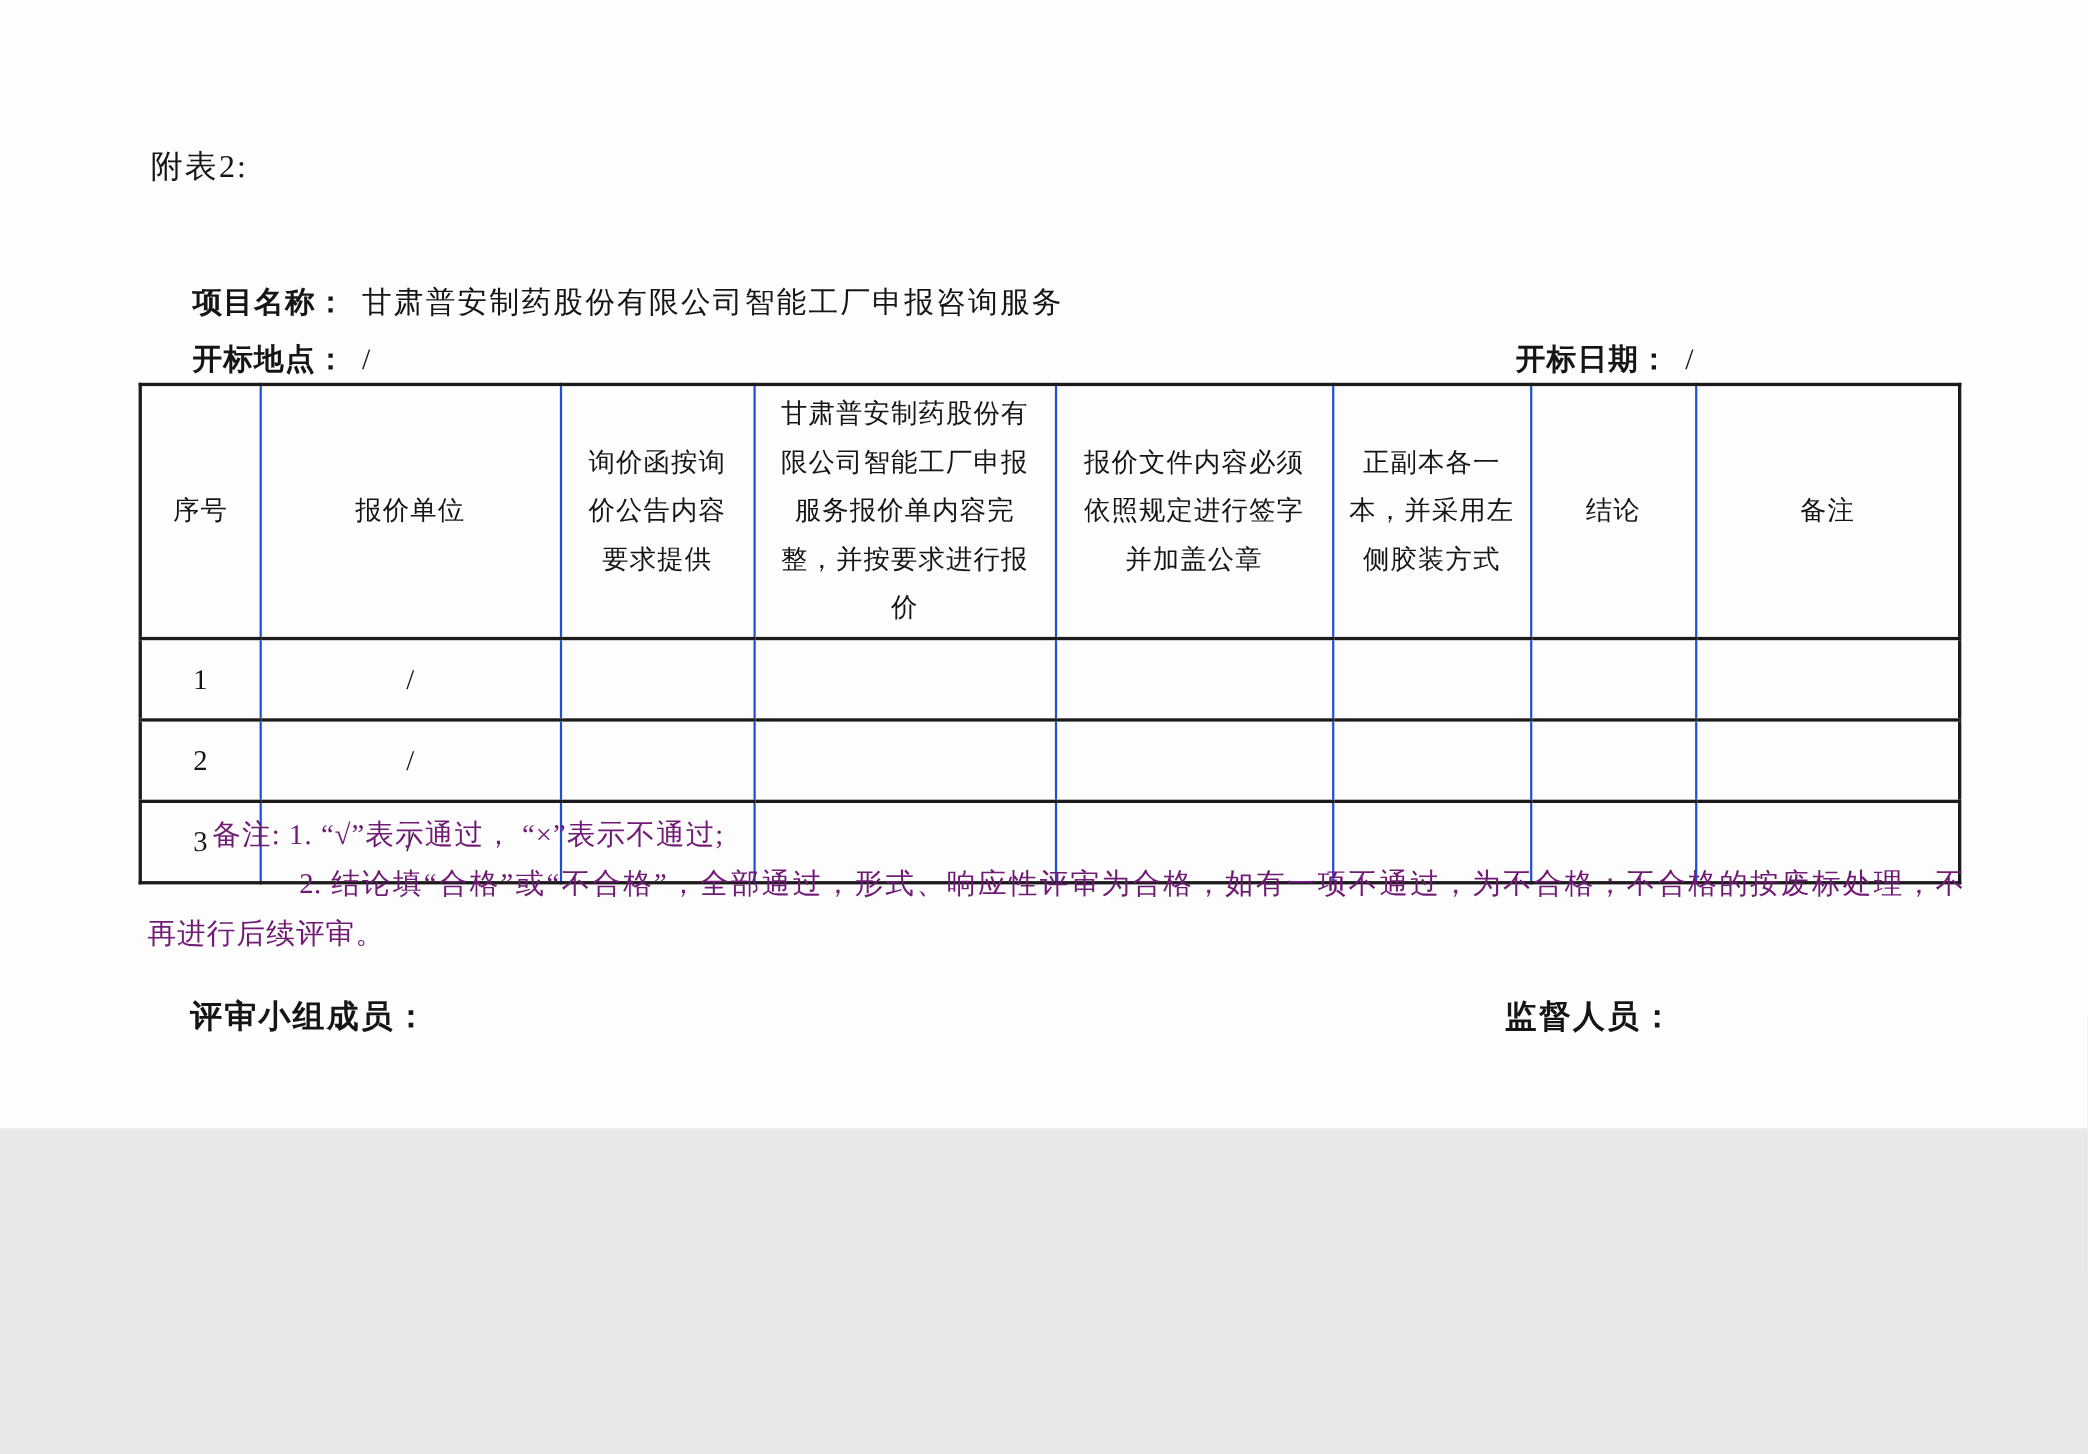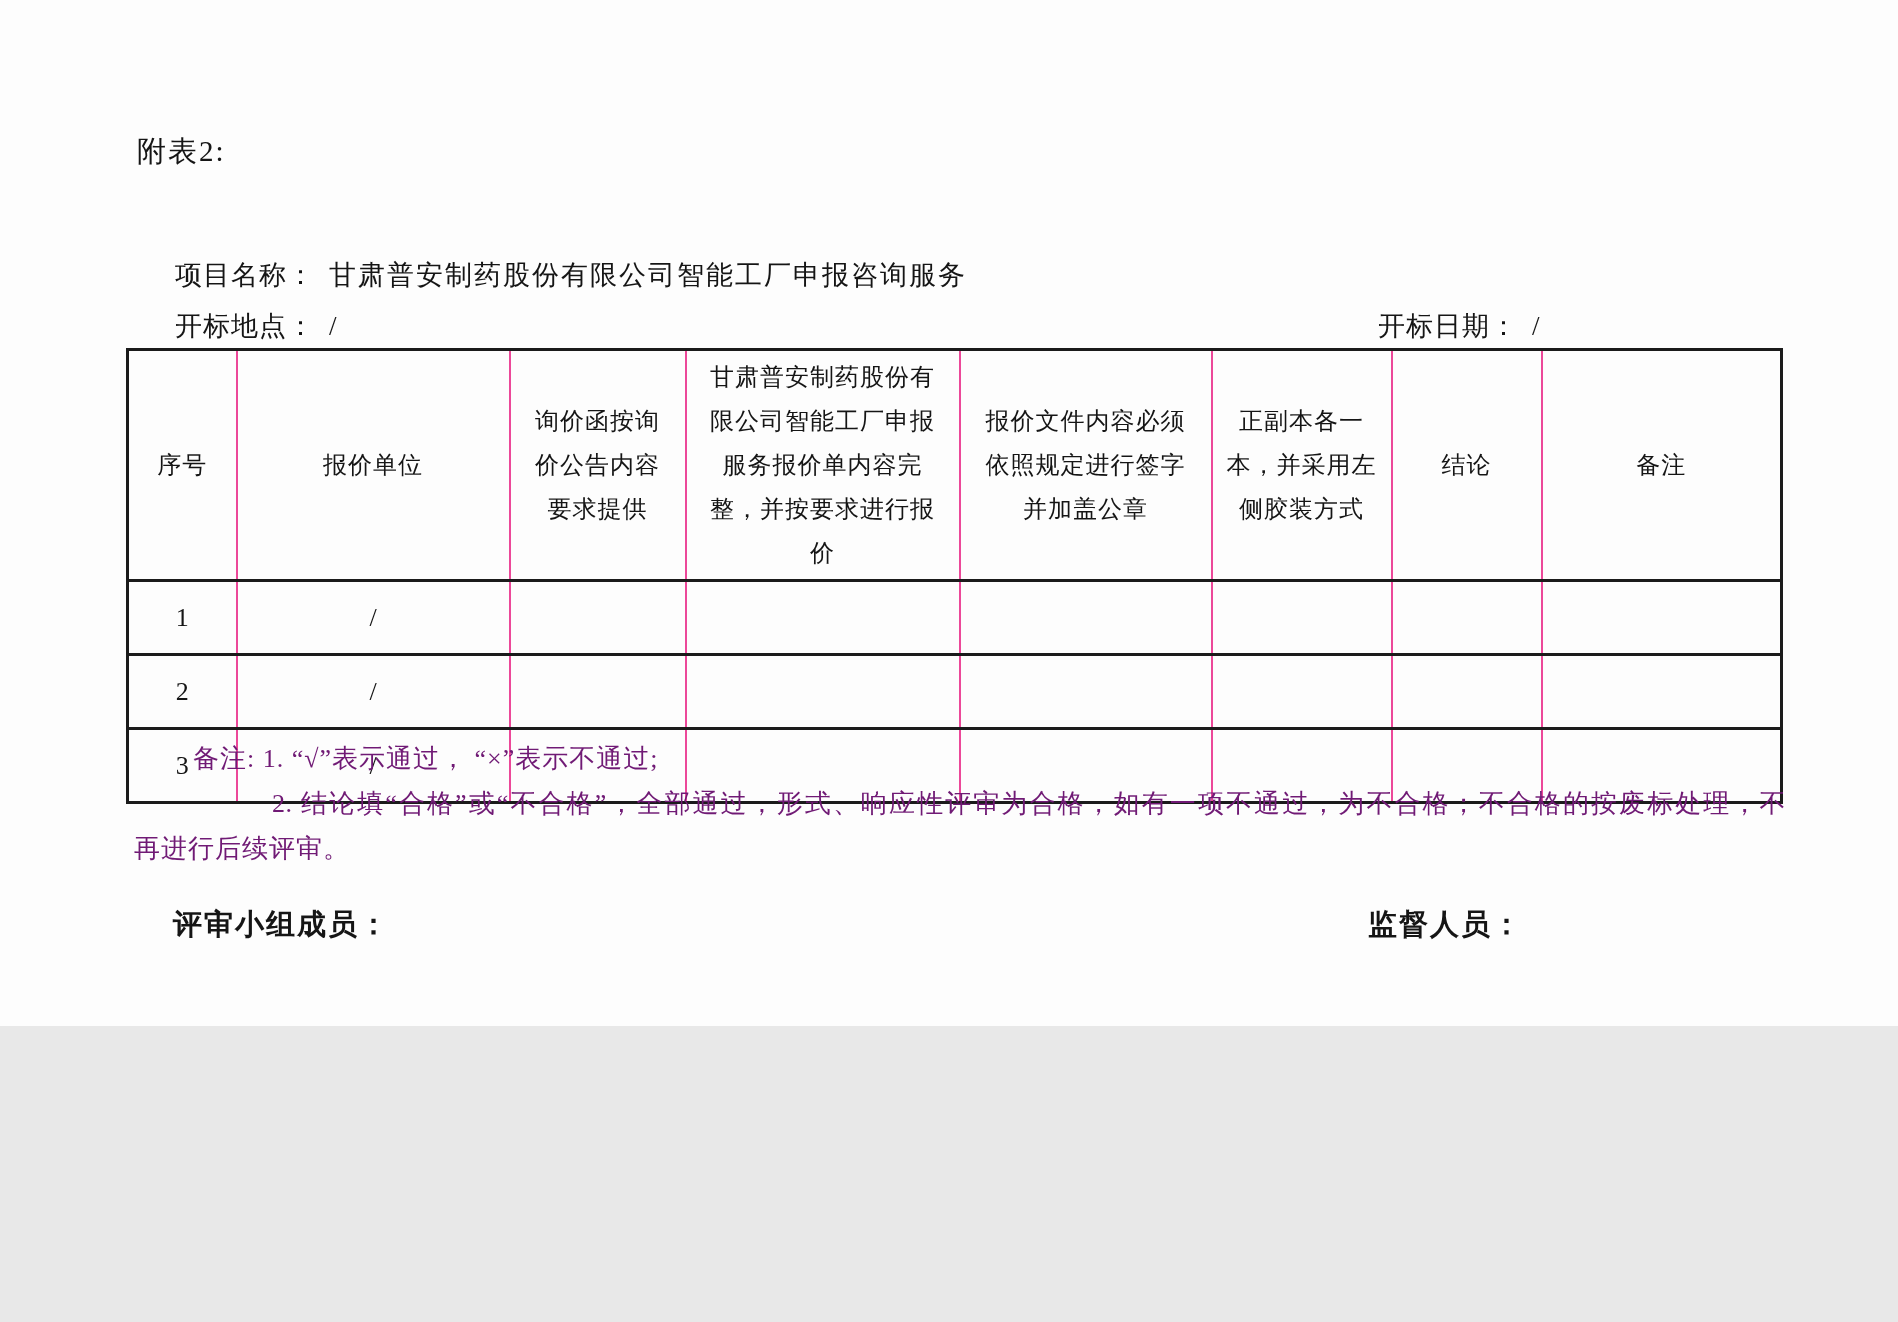--- a/index.html
+++ b/index.html
@@ -15,34 +15,34 @@
   .attachment-label {
     position:absolute; left:137px; top:132px;
     font-size:29px; letter-spacing:2px;
   }
   .doc-title {
     position:absolute; left:0; top:188px; width:1898px;
     text-align:center; font-size:46px; font-weight:700;
     letter-spacing:9px;
   }
   .field-line { position:absolute; font-size:27px; white-space:nowrap; }
-  .field-label { font-weight:400; letter-spacing:1px; }
+  .field-label { font-weight:700; letter-spacing:1px; }
   .field-value { font-weight:400; margin-left:14px; letter-spacing:2px; }
   .project-line { left:175px; top:257px; }
   .location-line { left:175px; top:308px; }
   .date-line { left:1378px; top:308px; }
 
   table.review-table {
     position:absolute; left:126px; top:348px;
     width:1654px;
     border-collapse:collapse; table-layout:fixed;
     border:3px solid #1b1b1b;
   }
   .review-table th, .review-table td {
-    border:2px solid #ec4899;
+    border:2px solid #1d4ed8;
     text-align:center; vertical-align:middle;
     font-weight:400;
     overflow:hidden;
   }
   .review-table thead th {
     height:152px; font-size:24px; line-height:44px;
     padding:4px 13px; letter-spacing:1px;
     border-bottom:3px solid #1b1b1b;
   }
   .review-table tbody td {

